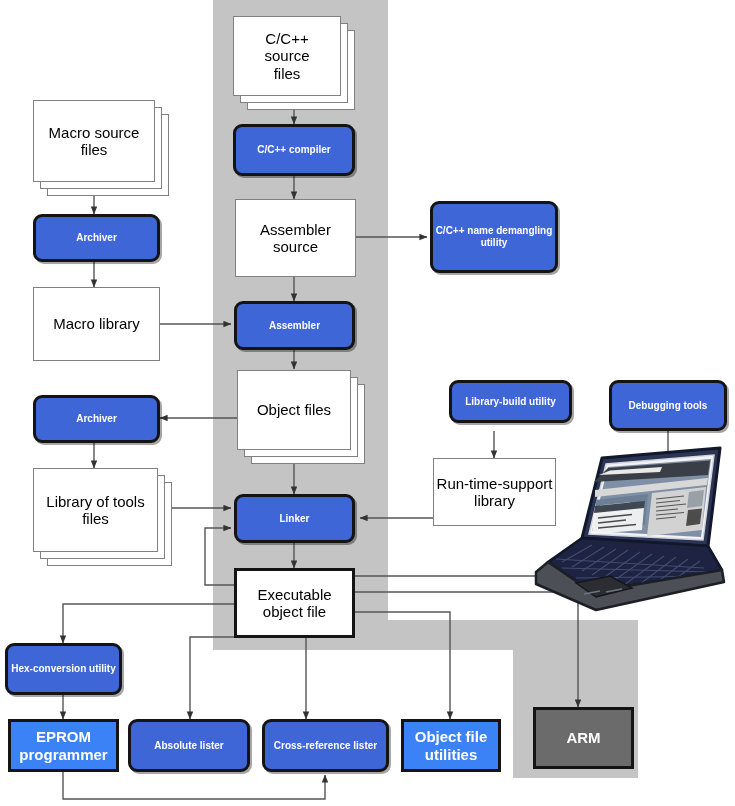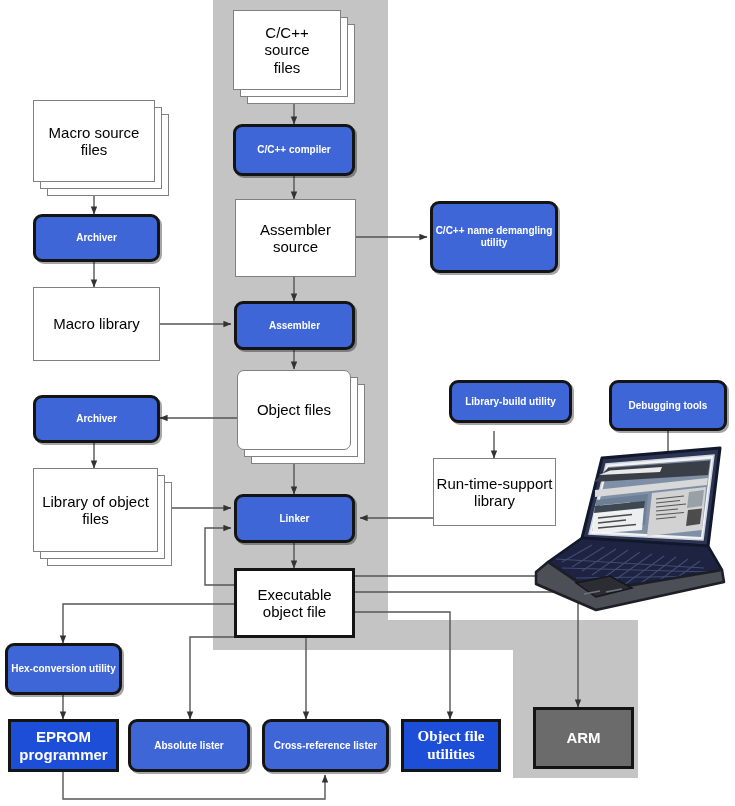--- a/index.html
+++ b/index.html
@@ -18,21 +18,21 @@
   
   .box-plain{background:#ffffff;border:1px solid #808080;
              color:#000;font-size:15px;font-weight:400;}
 
   
   .box-proc{background:#3f66d6;border:3px solid #141414;border-radius:9px;
             color:#ffffff;font-size:10px;font-weight:bold;
             box-shadow:2px 2px 0 rgba(0,0,0,.35);}
 
   
-  .box-proc-sq{background:#1d4ed8;border:3px solid #141414;border-radius:0;
+  .box-proc-sq{background:#3b82f6;border:3px solid #141414;border-radius:0;
                color:#ffffff;font-size:15px;font-weight:bold;}
 
   
   .box-heavy{background:#ffffff;border:3px solid #141414;
              color:#000;font-size:15px;font-weight:400;}
 
   
   .box-target{background:#6b6b6b;border:3px solid #141414;
               color:#ffffff;font-size:15px;font-weight:bold;}
 
@@ -115,51 +115,51 @@
 
     <path class="wire" d="M354,612 L450,612 L450,719" marker-end="url(#ah)"></path>
 
     <path class="wire" d="M354,592 L578,592 L578,707" marker-end="url(#ah)"></path>
 
     <path class="wire" d="M63,695 L63,719" marker-end="url(#ah)"></path>
 
     <path class="wire" d="M63,772 L63,799 L325,799 L325,775" marker-end="url(#ah)"></path>
   </svg>
 
-  <div class="stack" style="left:233px;top:10px;width:98px;height:94px;padding-left:24px;">
+  <div class="stack" style="left:233px;top:16px;width:98px;height:94px;padding-left:24px;">
     <div class="sheet s2" style="width:108px;height:80px;"></div>
     <div class="sheet s1" style="width:108px;height:80px;"></div>
     <div class="front" style="width:108px;height:80px;">
       <span style="white-space:pre-line;">C/C++
 source
 files</span>
     </div>
   </div>
 
   <div class="stack" style="left:33px;top:100px;width:136px;height:96px;">
     <div class="sheet s2" style="width:122px;height:82px;"></div>
     <div class="sheet s1" style="width:122px;height:82px;"></div>
     <div class="front" style="width:122px;height:82px;">
       <span style="white-space:pre-line;">Macro source files</span>
     </div>
   </div>
 
   <div class="stack" style="left:237px;top:370px;width:128px;height:94px;">
     <div class="sheet s2" style="width:114px;height:80px;"></div>
     <div class="sheet s1" style="width:114px;height:80px;"></div>
-    <div class="front" style="width:114px;height:80px;border-radius:7px;">
+    <div class="front" style="width:114px;height:80px;">
       <span style="white-space:pre-line;">Object files</span>
     </div>
   </div>
 
   <div class="stack" style="left:33px;top:468px;width:139px;height:98px;">
     <div class="sheet s2" style="width:125px;height:84px;"></div>
     <div class="sheet s1" style="width:125px;height:84px;"></div>
     <div class="front" style="width:125px;height:84px;">
-      <span style="white-space:pre-line;">Library of object files</span>
+      <span style="white-space:pre-line;">Library of tools files</span>
     </div>
   </div>
 
   <div class="node box-plain" style="left:33px;top:287px;width:127px;height:74px;">
     <span style="white-space:pre-line;">Macro library</span>
   </div>
 
   <div class="node box-plain" style="left:235px;top:199px;width:121px;height:78px;">
     <span style="white-space:pre-line;">Assembler source</span>
   </div>
@@ -214,21 +214,21 @@
 
   <div class="node box-proc" style="left:128px;top:719px;width:122px;height:53px;">
     <span style="white-space:pre-line;">Absolute lister</span>
   </div>
 
   <div class="node box-proc" style="left:262px;top:719px;width:127px;height:53px;">
     <span style="white-space:pre-line;">Cross-reference lister</span>
   </div>
 
   <div class="node box-proc-sq" style="left:401px;top:719px;width:100px;height:53px;">
-    <span style="white-space:pre-line;font-family:Liberation Serif, serif;">Object file utilities</span>
+    <span style="white-space:pre-line;">Object file utilities</span>
   </div>
 
   <div class="node box-target" style="left:533px;top:707px;width:101px;height:62px;">
     <span style="white-space:pre-line;">ARM</span>
   </div>
 
   <svg class="laptop" viewBox="0 0 196 186">
 
     <g>
       <path d="M50,96 L70,16 L188,6 L176,104 Z" fill="#2b3452" stroke="#11182b" stroke-width="3" stroke-linejoin="round"></path>

